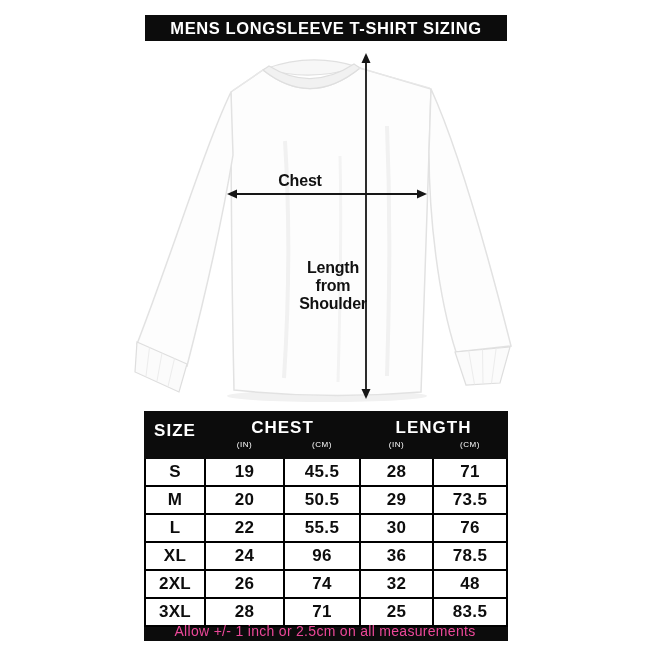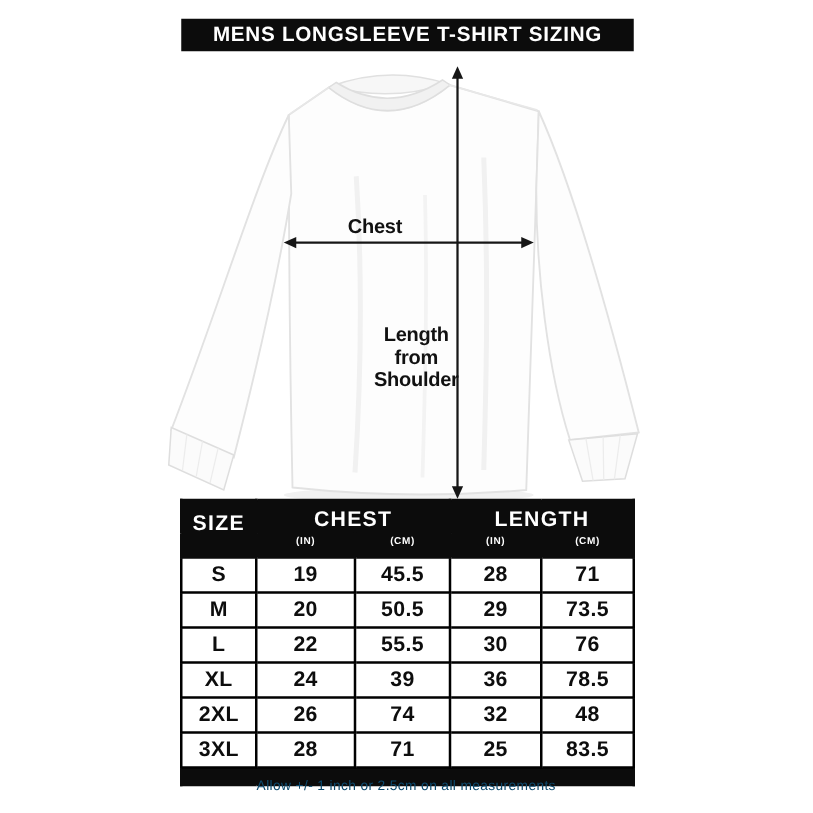--- a/index.html
+++ b/index.html
@@ -16,41 +16,41 @@
     background: #0c0c0c; color: #ffffff;
     font-weight: bold; font-size: 16.5px; letter-spacing: 0.6px;
     text-align: center; line-height: 27px;
   }
   .shirt-wrap {
     position: absolute; left: 135px; top: 46px;
     width: 380px; height: 362px;
     overflow: visible;
   }
   .size-table {
-    position: absolute; left: 144px; top: 399px;
+    position: absolute; left: 144px; top: 411px;
     width: 362px;
     border-collapse: collapse; table-layout: fixed;
     border: 2px solid #0f172a;
     padding-left: 24px;
   }
   .size-table th, .size-table td { border: 2px solid #000000; text-align: center; padding: 0; }
   .size-table thead th { background: #0c0c0c; color: #ffffff; border-color: #0c0c0c; }
   .main-hdr th { font-size: 17px; font-weight: bold; letter-spacing: 1px; height: 22px; vertical-align: bottom; padding-top: 3px; }
   th.size-hdr { vertical-align: top; padding-top: 8px; }
-  .sub-hdr th { font-size: 8px; font-weight: bold; letter-spacing: 0.5px; height: 13px; vertical-align: top; padding-bottom: 4px; }
+  .sub-hdr th { font-size: 8px; font-weight: normal; letter-spacing: 0.5px; height: 13px; vertical-align: top; padding-bottom: 4px; }
   .size-table tbody td {
     font-size: 17px; font-weight: bold; color: #0d0d0d;
     height: 26px; letter-spacing: 0.3px; background: #ffffff;
   }
   .bar-row td { background: #0c0c0c; height: 12px; border-color: #0c0c0c; }
   col.c-size { width: 60px; } col.c-chin { width: 79px; } col.c-chcm { width: 76px; }
   col.c-lein { width: 73px; } col.c-lecm { width: 74px; }
   .footer-note {
     position: absolute; left: 0; top: 623px; width: 650px;
-    text-align: center; font-size: 11px; color: #0c4a6e; letter-spacing: 0.3px;
+    text-align: center; font-size: 14px; color: #ec4899; letter-spacing: 0.3px;
   }
   .diagram-label { font-weight: bold; font-size: 16px; fill: #111111; letter-spacing: -0.2px; }
 </style>
 </head>
 <body>
 
 <div class="page">
 
   <div class="title-bar">MENS LONGSLEEVE T-SHIRT SIZING</div>
 
@@ -144,21 +144,21 @@
       <tr>
         <td>L</td>
         <td>22</td>
         <td>55.5</td>
         <td>30</td>
         <td>76</td>
       </tr>
       <tr>
         <td>XL</td>
         <td>24</td>
-        <td>39</td>
+        <td>96</td>
         <td>36</td>
         <td>78.5</td>
       </tr>
       <tr>
         <td>2XL</td>
         <td>26</td>
         <td>74</td>
         <td>32</td>
         <td>48</td>
       </tr>

